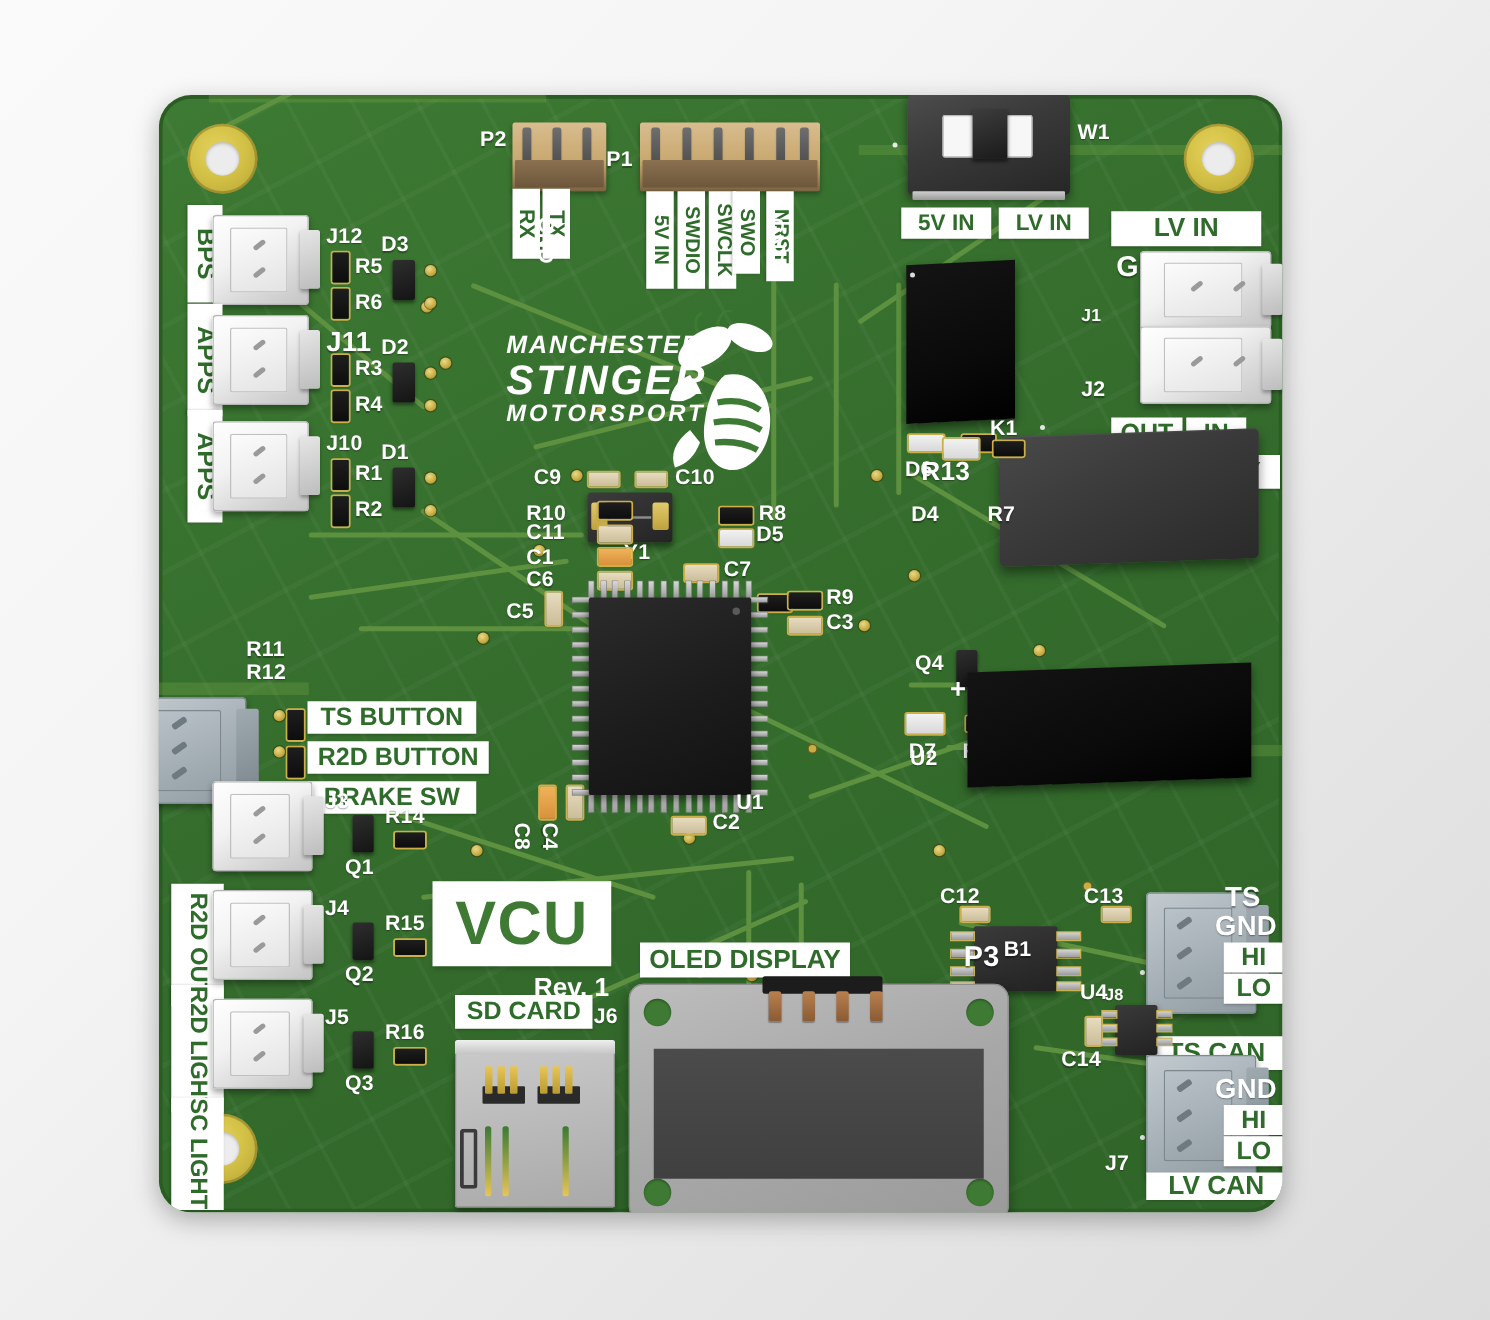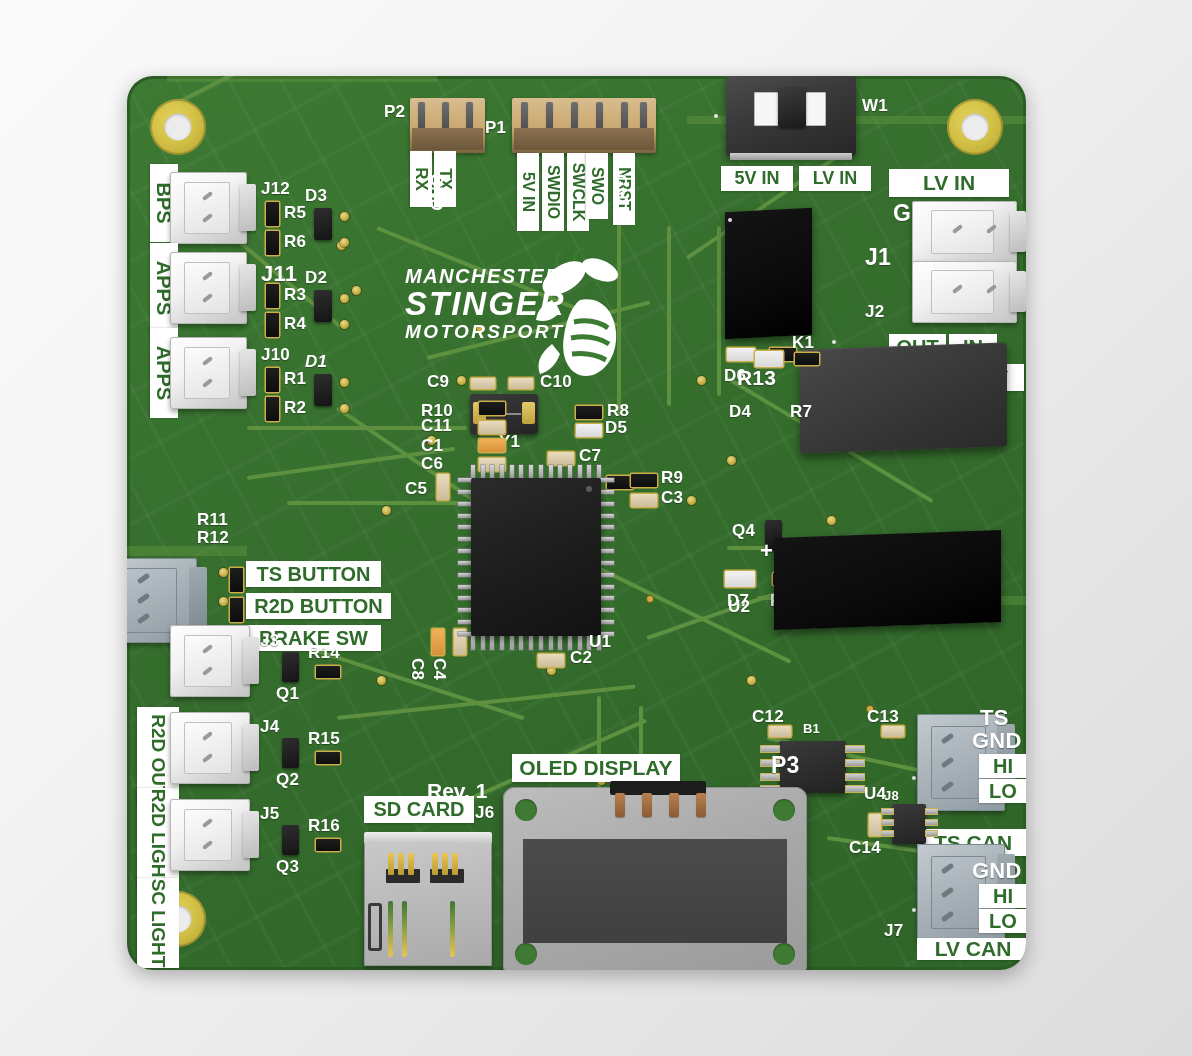--- a/index.html
+++ b/index.html
@@ -258,21 +258,21 @@
 
     <div class="blackmod" style="left:598px;top:134px;width:87px;height:127px;transform:skewY(-3deg);"></div>
     <div class="dot" style="left:601px;top:142px;"></div>
     <div class="diode" style="left:600px;top:272px;width:28px;height:13px;"></div>
     <div class="res" style="left:643px;top:272px;width:26px;height:13px;"></div>
     <div class="silk" style="left:597px;top:290px;font-size:17px;">D6</div>
     <div class="silk" style="left:610px;top:290px;font-size:21px;">R13</div>
 
     <div class="lbl" style="left:762px;top:93px;width:120px;height:28px;font-size:21px;">LV IN</div>
     <div class="silk" style="left:766px;top:124px;font-size:23px;">GND</div>
-    <div class="silk" style="left:738px;top:168px;font-size:23px;">J1</div>
+    <div class="silk" style="left:738px;top:168px;font-size:14px;">J1</div>
     <div class="jst" style="left:785px;top:125px;width:105px;height:62px;">
       <div class="body"></div>
         <div class="slotbox"></div>
       <div class="nub" style="left:40px;top:26px;"></div>
         <div class="nub" style="left:74px;top:26px;"></div>
       <div class="side"></div>
     </div>
     <div class="silk" style="left:738px;top:226px;font-size:17px;">J2</div>
     <div class="jst" style="left:785px;top:185px;width:105px;height:62px;">
       <div class="body"></div>
@@ -310,21 +310,21 @@
     <div class="silk" style="left:740px;top:631px;font-size:17px;">C13</div>
     <div class="soic" style="left:652px;top:665px;width:67px;height:52px;"></div>
     <div class="soicleg" style="left:634px;top:670px;width:18px;height:6px;"></div>
     <div class="soicleg" style="left:634px;top:684px;width:18px;height:6px;"></div>
     <div class="soicleg" style="left:634px;top:698px;width:18px;height:6px;"></div>
     <div class="soicleg" style="left:634px;top:710px;width:18px;height:6px;"></div>
     <div class="soicleg" style="left:719px;top:670px;width:18px;height:6px;"></div>
     <div class="soicleg" style="left:719px;top:684px;width:18px;height:6px;"></div>
     <div class="soicleg" style="left:719px;top:698px;width:18px;height:6px;"></div>
     <div class="soicleg" style="left:719px;top:710px;width:18px;height:6px;"></div>
-    <div class="silk" style="left:676px;top:645px;font-size:13px;">B1</div>
+    <div class="silk" style="left:676px;top:674px;font-size:17px;">B1</div>
 
     <div class="silk" style="left:757px;top:712px;font-size:13px;">J8</div>
     <div class="dot" style="left:785px;top:700px;"></div>
     <div class="jstg" style="left:790px;top:638px;width:88px;height:97px;">
       <div class="body"></div>
         <div class="cav"></div>
       <div class="nub" style="left:24px;top:22px;"></div>
       <div class="nub" style="left:24px;top:46px;"></div>
       <div class="nub" style="left:24px;top:70px;"></div>
       <div class="side"></div>
@@ -404,21 +404,21 @@
       <div class="nub" style="left:32px;top:22px;"></div>
         <div class="nub" style="left:32px;top:44px;"></div>
       <div class="side"></div>
     </div>
     <div class="silk" style="left:134px;top:269px;font-size:17px;">J10</div>
     <div class="res" style="left:139px;top:292px;width:13px;height:24px;"></div>
     <div class="silk" style="left:157px;top:293px;font-size:17px;">R1</div>
     <div class="res" style="left:139px;top:321px;width:13px;height:24px;"></div>
     <div class="silk" style="left:157px;top:322px;font-size:17px;">R2</div>
     <div class="sot" style="left:187px;top:298px;width:18px;height:32px;"></div>
-    <div class="silk" style="left:178px;top:276px;font-size:17px;font-style:italic;">D1</div>
+    <div class="silk" style="left:178px;top:276px;font-size:17px;">D1</div>
     <div class="pad" style="left:213px;top:302px;"></div>
       <div class="pad" style="left:213px;top:328px;"></div>
 
     <div id="logo" style="left:278px;top:190px;">
       <div class="l1">MANCHESTER</div>
       <div class="l2">STINGER</div>
       <div class="l3">MOTORSPORTS</div>
     </div>
     <svg id="bee" viewBox="0 0 120 130" style="left:395px;top:172px;width:120px;height:130px;">
       <g fill="#ffffff">
@@ -605,20 +605,23 @@
       <div class="nub" style="left:32px;top:22px;"></div>
         <div class="nub" style="left:32px;top:44px;"></div>
       <div class="side"></div>
     </div>
     <div class="silk" style="left:133px;top:728px;font-size:17px;">J5</div>
     <div class="sot" style="left:155px;top:749px;width:17px;height:30px;"></div>
     <div class="silk" style="left:149px;top:781px;font-size:17px;">Q3</div>
     <div class="res" style="left:189px;top:763px;width:24px;height:12px;"></div>
     <div class="silk" style="left:181px;top:740px;font-size:17px;">R16</div>
 
+    <div id="vcu-box" style="left:219px;top:629px;width:143px;height:68px;">
+      <span>VCU</span>
+    </div>
     <div id="rev" style="left:300px;top:703px;">Rev. 1</div>
 
     <div class="lbl" style="left:237px;top:720px;width:110px;height:27px;font-size:20px;">SD CARD</div>
     <div class="silk" style="left:348px;top:727px;font-size:17px;">J6</div>
     <div id="sd" style="left:237px;top:765px;width:128px;height:125px;">
       <div class="lip"></div>
       <div class="blk" style="left:22px;top:28px;width:34px;height:14px;"></div>
       <div class="blk" style="left:66px;top:28px;width:34px;height:14px;"></div>
       <div class="fing" style="left:24px;top:12px;height:22px;"></div>
       <div class="fing" style="left:34px;top:12px;height:22px;"></div>

